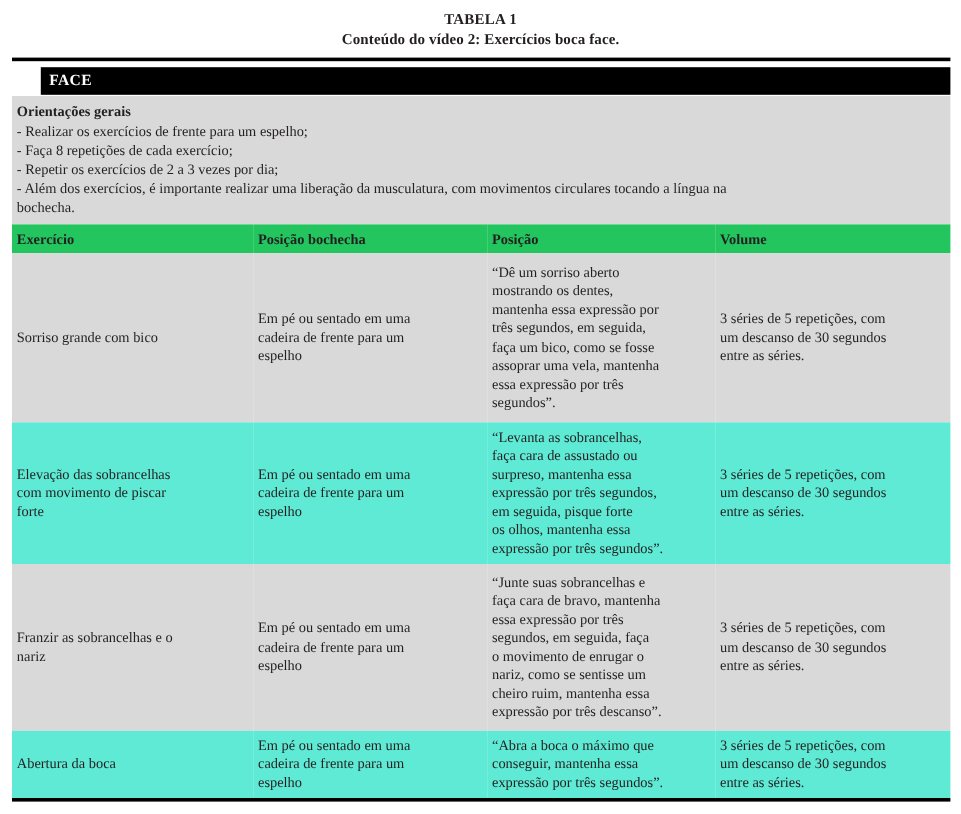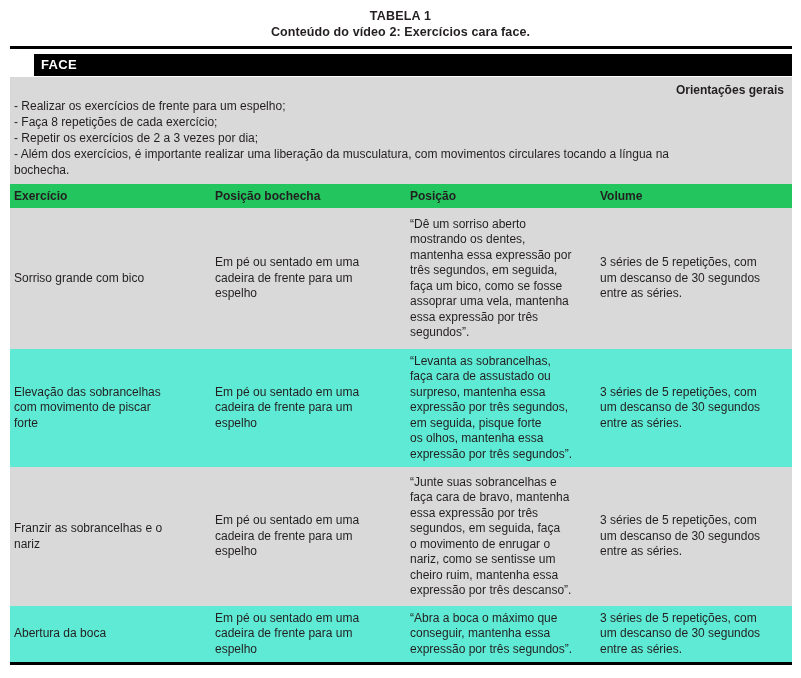--- a/index.html
+++ b/index.html
@@ -3,21 +3,21 @@
 <meta charset="utf-8">
 <style>
   * { margin:0; padding:0; box-sizing:border-box; }
   html,body { background:#ffffff; }
   body {
     width:801px; height:678px;
     font-family:"Liberation Sans", sans-serif;
     color:#231f20;
     overflow:hidden;
   }
-  .page { position:relative; width:801px; height:678px; background:#fff; }
+  .page { position:relative; width:801px; height:678px; background:#fff;font-family:Liberation Serif, serif; }
 
   .title-block { text-align:center; padding-top:9px; }
   .title { font-size:12.5px; font-weight:bold; letter-spacing:.2px; }
   .subtitle { font-size:12.5px; font-weight:bold; margin-top:2px; letter-spacing:.1px; }
 
   .table-wrap { margin-left:10px; width:782px; }
 
   .top-rule { height:3px; background:#000; margin-top:7px; }
 
   .face-bar {
@@ -28,21 +28,21 @@
     letter-spacing:.3px;
     margin-left:24px;
   }
 
   .orientations {
     margin-top:1px;
     background:#d9d9d9;
     padding:5px 8px 6px 4px;
     font-size:12px; line-height:16px;
   }
-  .orientations .head { font-weight:bold;text-align:right; }
+  .orientations .head { font-weight:bold; }
   .orientations .item { white-space:pre-line; }
 
   table.exercises {
     width:782px; border-collapse:collapse; table-layout:fixed;
     font-size:12px;
   }
   col.c1 { width:201px; }
   col.c2 { width:195px; }
   col.c3 { width:190px; }
   col.c4 { width:196px; }
@@ -67,21 +67,21 @@
 
   .bottom-rule { height:3px; background:#000; }
 </style>
 </head>
 <body>
 
 <div class="page">
 
   <div class="title-block">
     <div class="title">TABELA 1</div>
-    <div class="subtitle">Conteúdo do vídeo 2: Exercícios cara face.</div>
+    <div class="subtitle">Conteúdo do vídeo 2: Exercícios boca face.</div>
   </div>
 
   <div class="table-wrap">
 
     <div class="top-rule"></div>
 
     <div class="face-bar">
       <span>FACE</span>
     </div>
 

